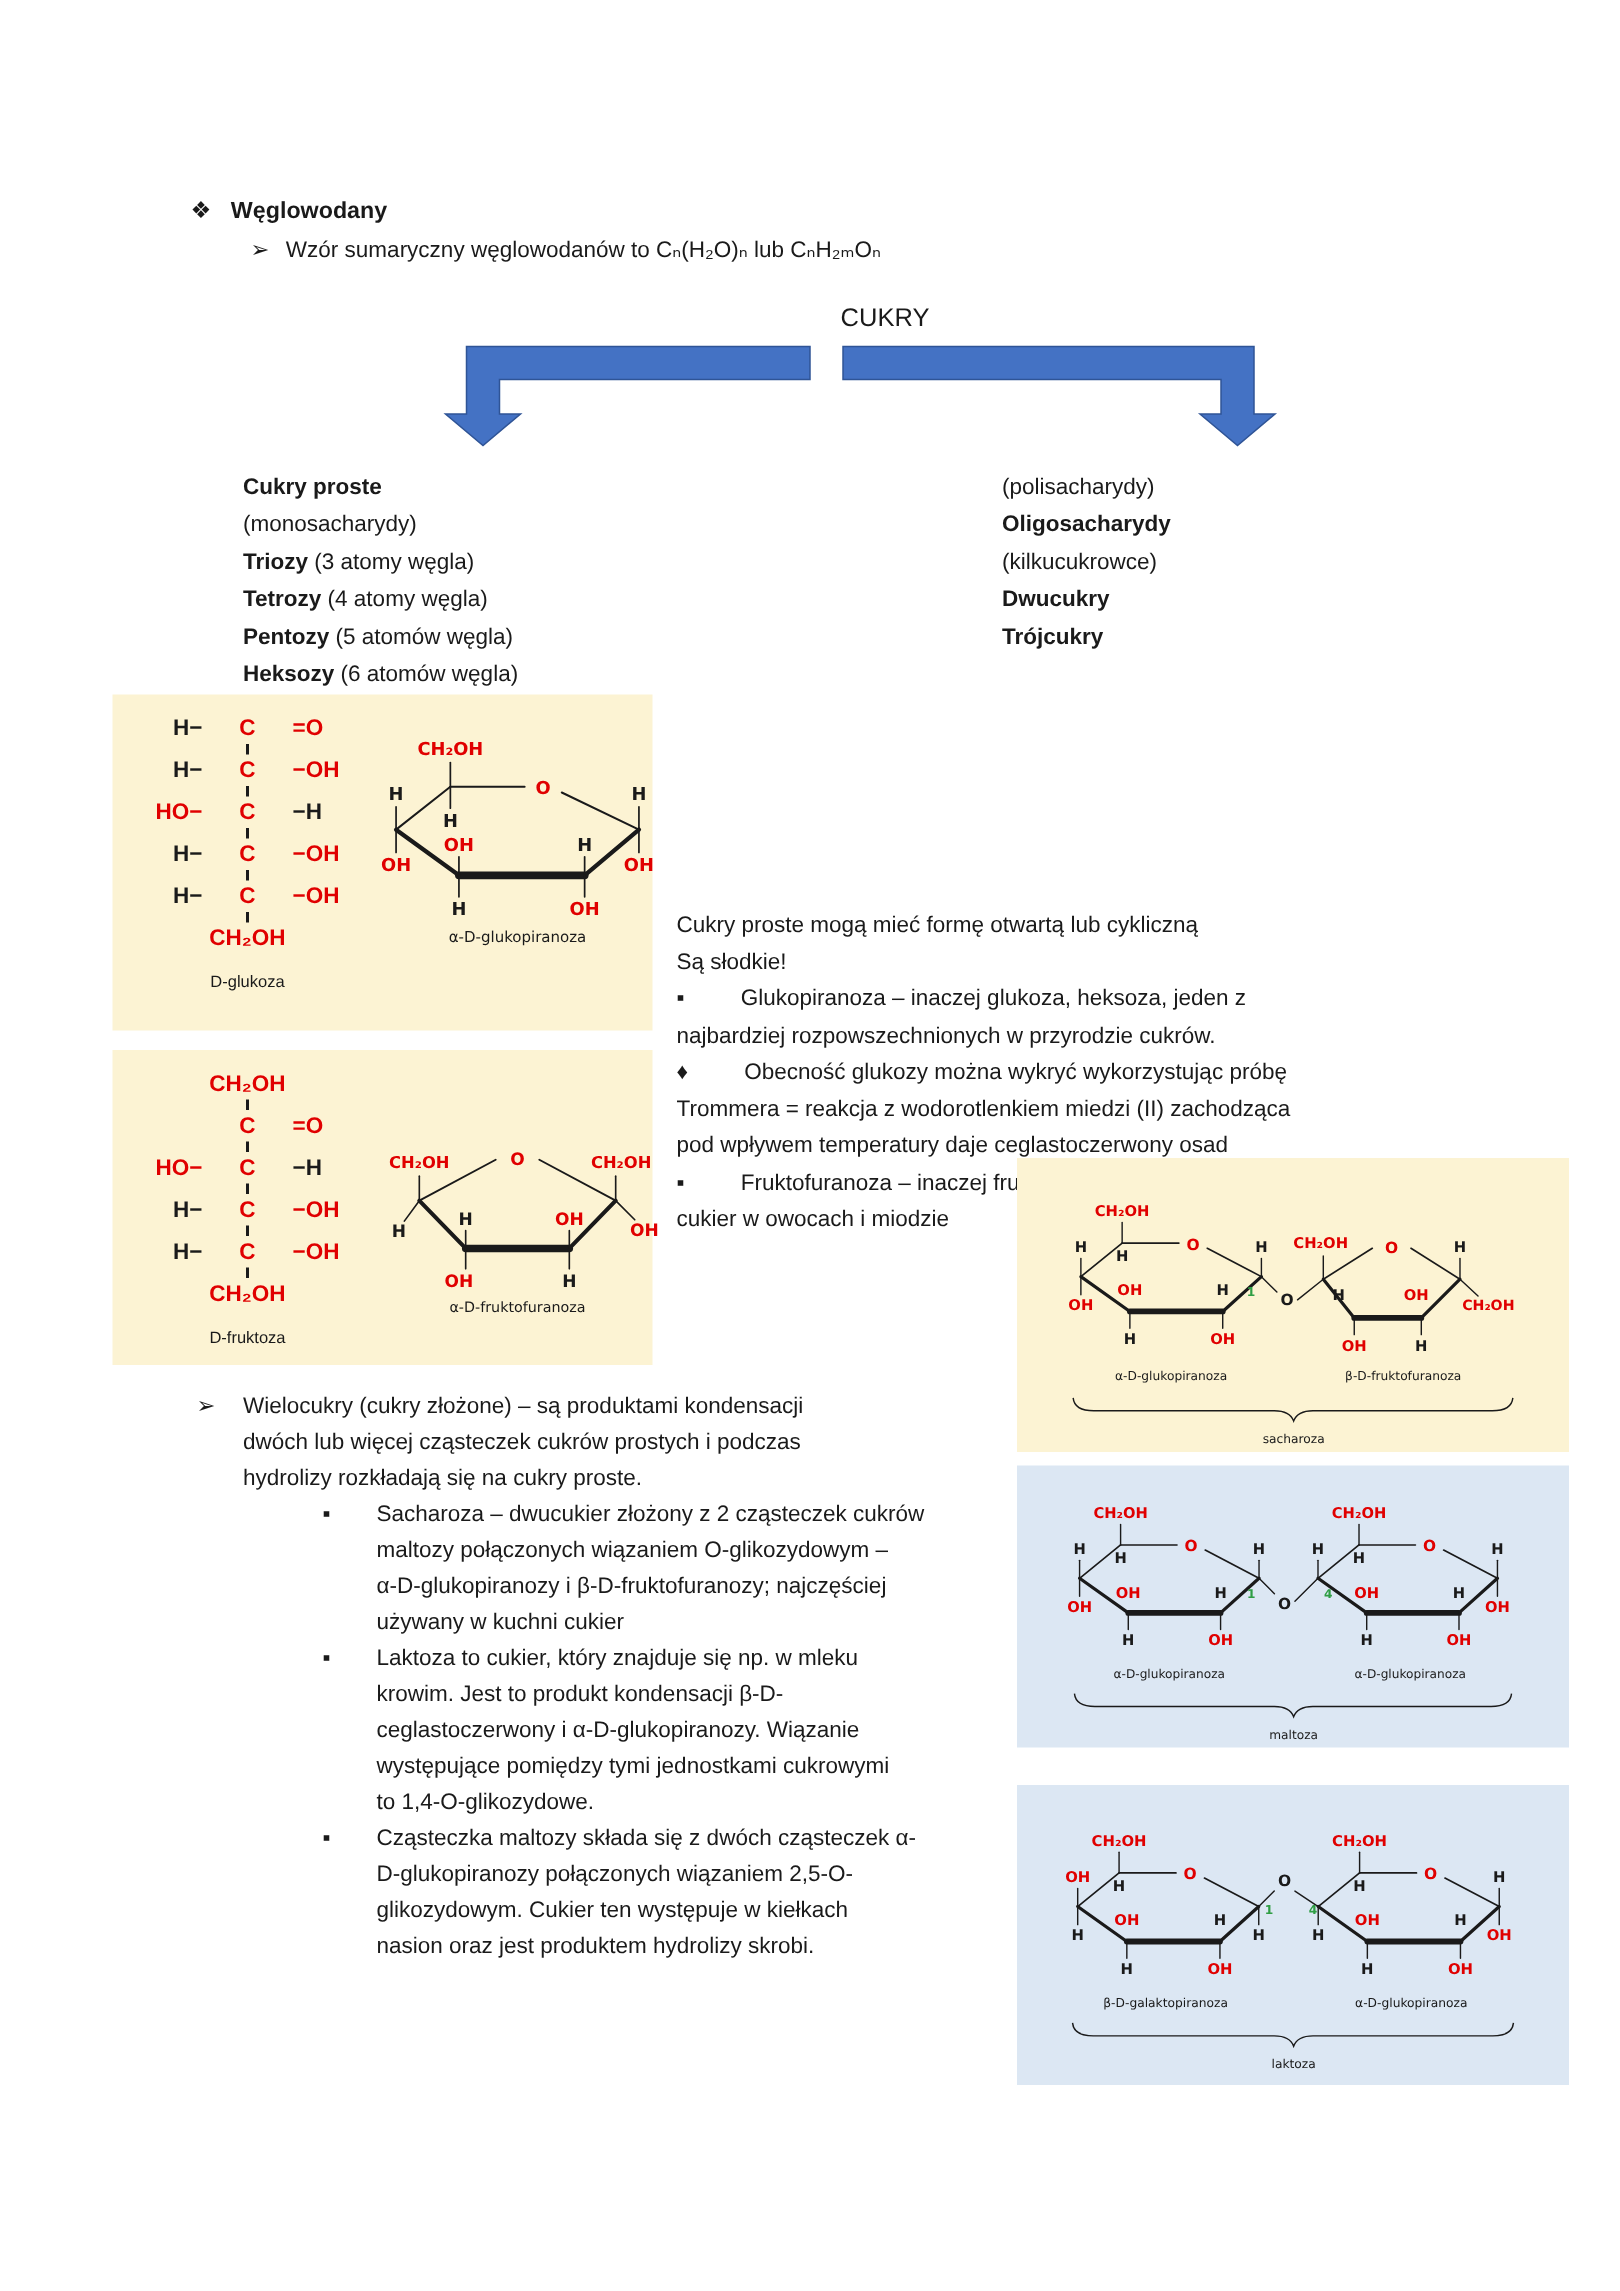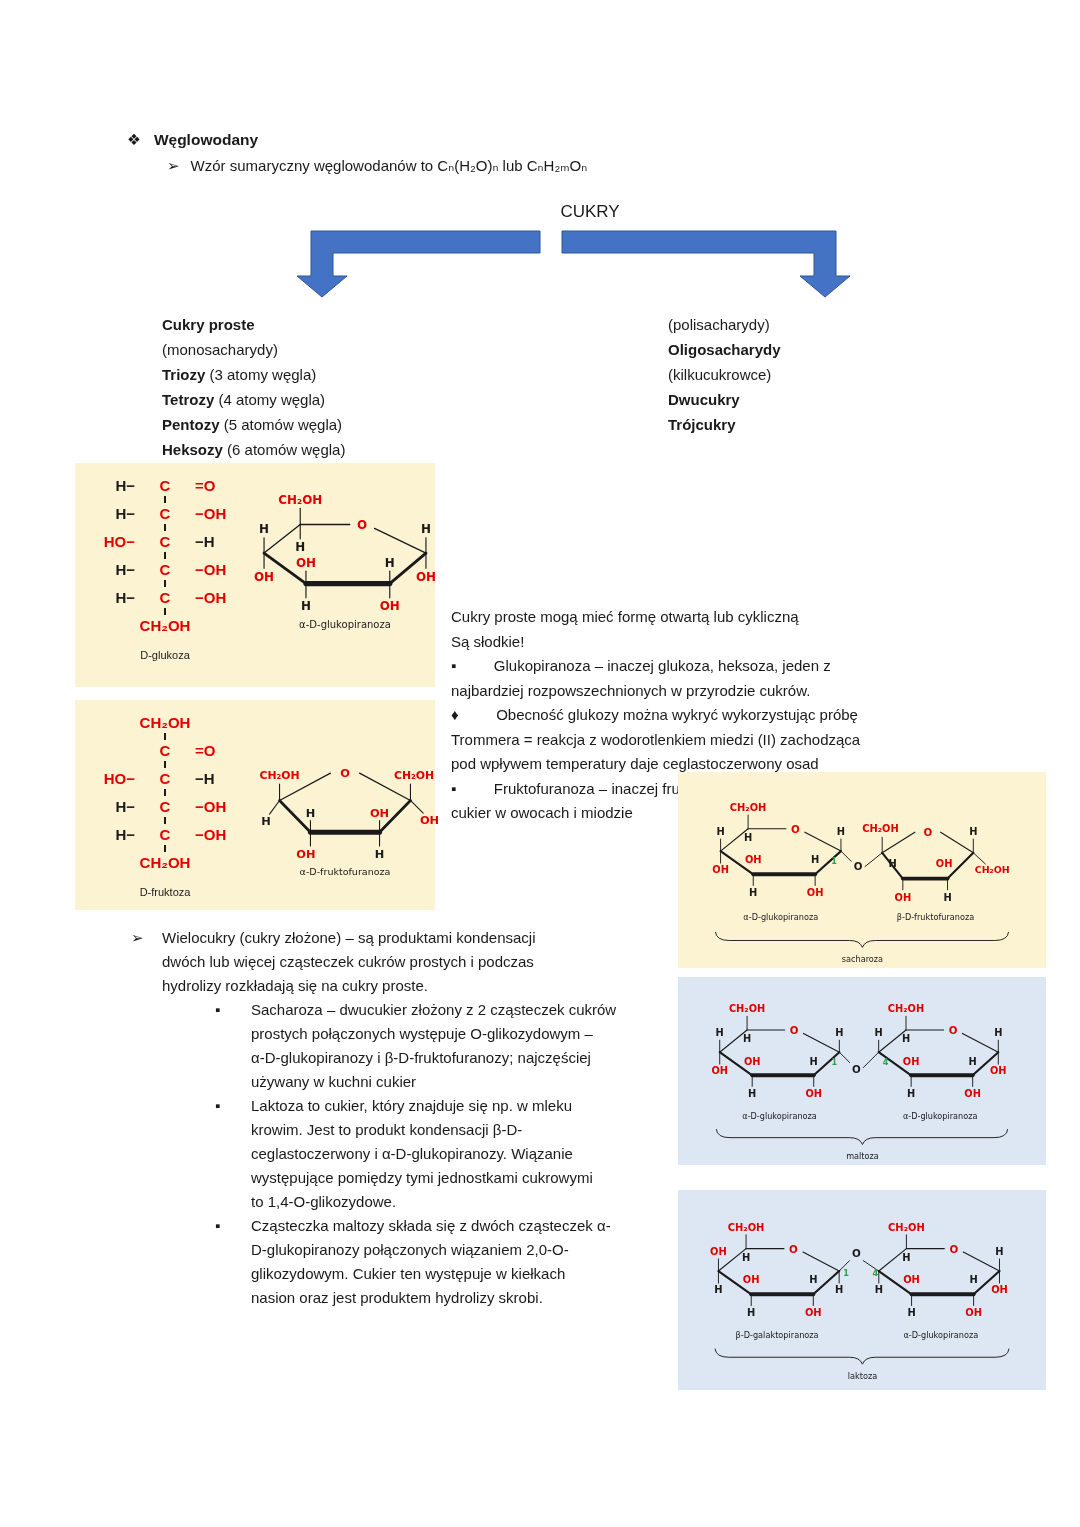--- a/index.html
+++ b/index.html
@@ -237,40 +237,40 @@
         <div>
           <div>Wielocukry (cukry złożone) – są produktami kondensacji</div>
           <div>dwóch lub więcej cząsteczek cukrów prostych i podczas</div>
           <div>hydrolizy rozkładają się na cukry proste.</div>
         </div>
       </div>
       <div class="hang bullet">
         <span class="mk">▪</span>
         <div>
           <div>Sacharoza – dwucukier złożony z 2 cząsteczek cukrów</div>
-          <div>prostych połączonych występuje O-glikozydowym –</div>
+          <div>maltozy połączonych wiązaniem O-glikozydowym –</div>
           <div>α-D-glukopiranozy i β-D-fruktofuranozy; najczęściej</div>
           <div>używany w kuchni cukier</div>
         </div>
       </div>
       <div class="hang bullet">
         <span class="mk">▪</span>
         <div>
           <div>Laktoza to cukier, który znajduje się np. w mleku</div>
           <div>krowim. Jest to produkt kondensacji β-D-</div>
           <div>ceglastoczerwony i α-D-glukopiranozy. Wiązanie</div>
           <div>występujące pomiędzy tymi jednostkami cukrowymi</div>
           <div>to 1,4-O-glikozydowe.</div>
         </div>
       </div>
       <div class="hang bullet">
         <span class="mk">▪</span>
         <div>
           <div>Cząsteczka maltozy składa się z dwóch cząsteczek α-</div>
-          <div>D-glukopiranozy połączonych wiązaniem 2,0-O-</div>
+          <div>D-glukopiranozy połączonych wiązaniem 2,5-O-</div>
           <div>glikozydowym. Cukier ten występuje w kiełkach</div>
           <div>nasion oraz jest produktem hydrolizy skrobi.</div>
         </div>
       </div>
     </div>
 
   <div class="box cream" id="box-sacharoza">
     <svg class="bigsvg" viewBox="0 0 365 228">
         <polyline points="18,92 50,66" fill="none" stroke="#1a1a1a" stroke-width="1.3" stroke-linecap="round"></polyline>
         <polyline points="50,66 94,66" fill="none" stroke="#1a1a1a" stroke-width="1.3" stroke-linecap="round"></polyline>

